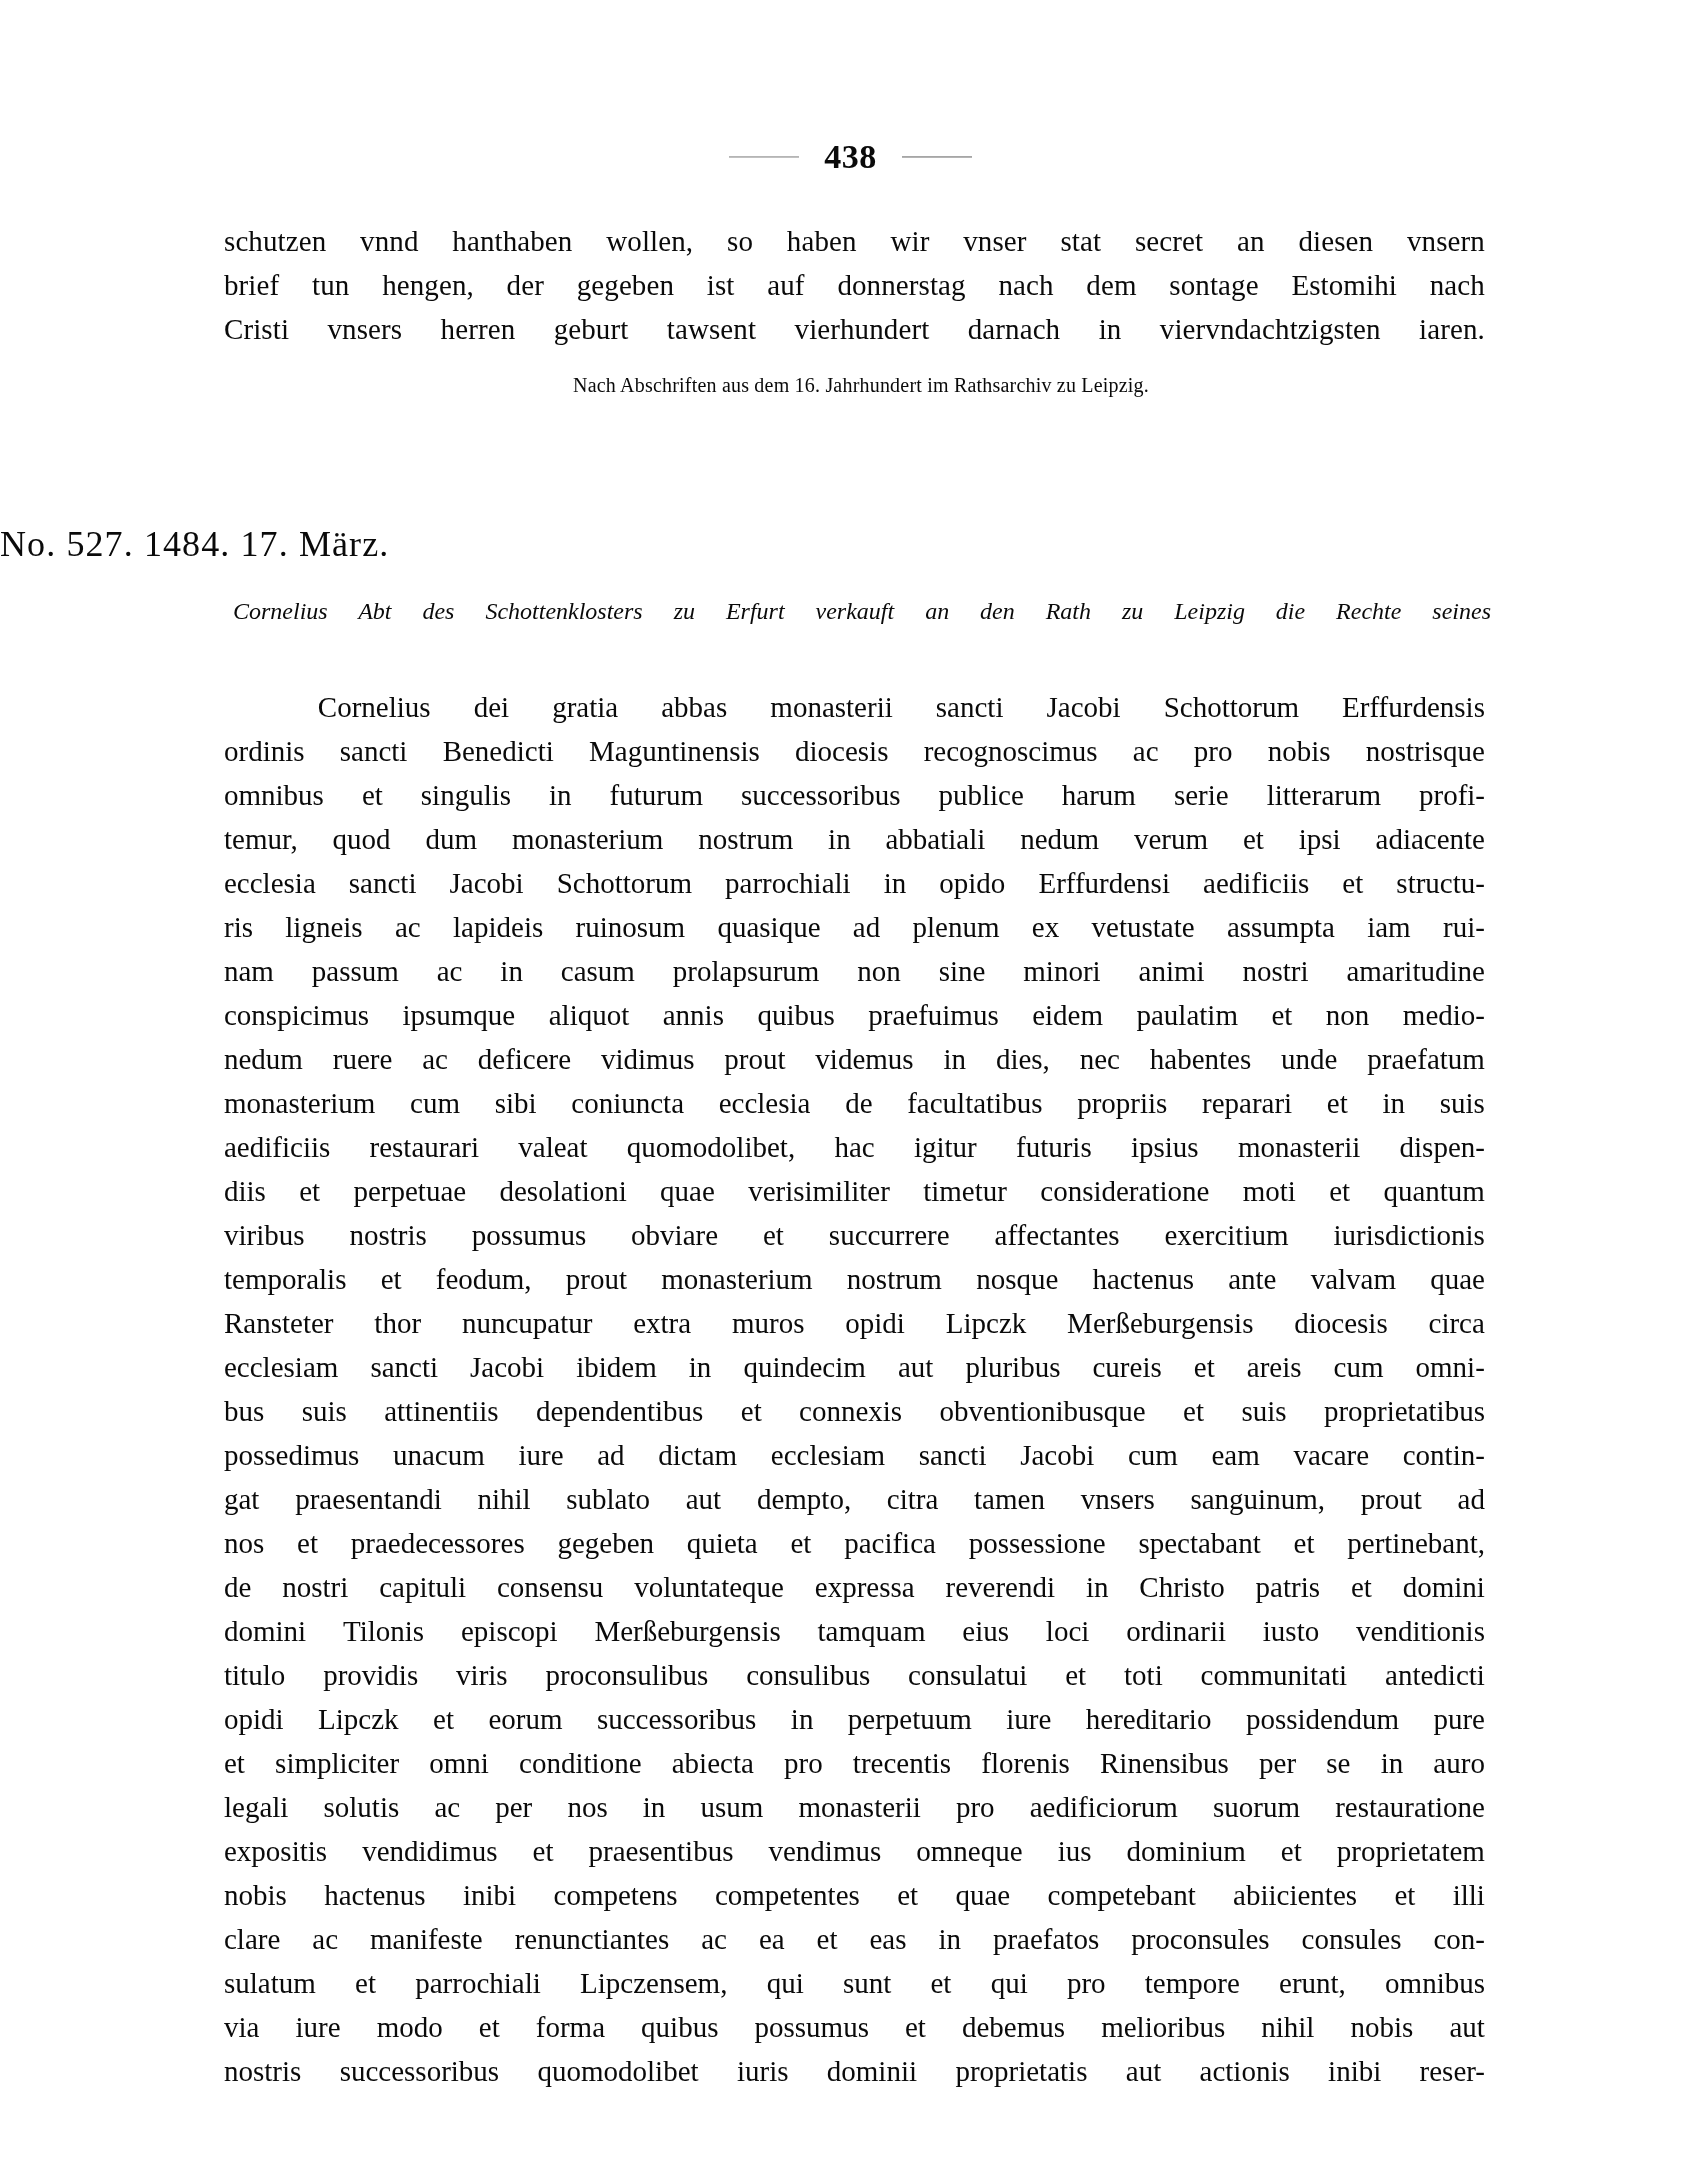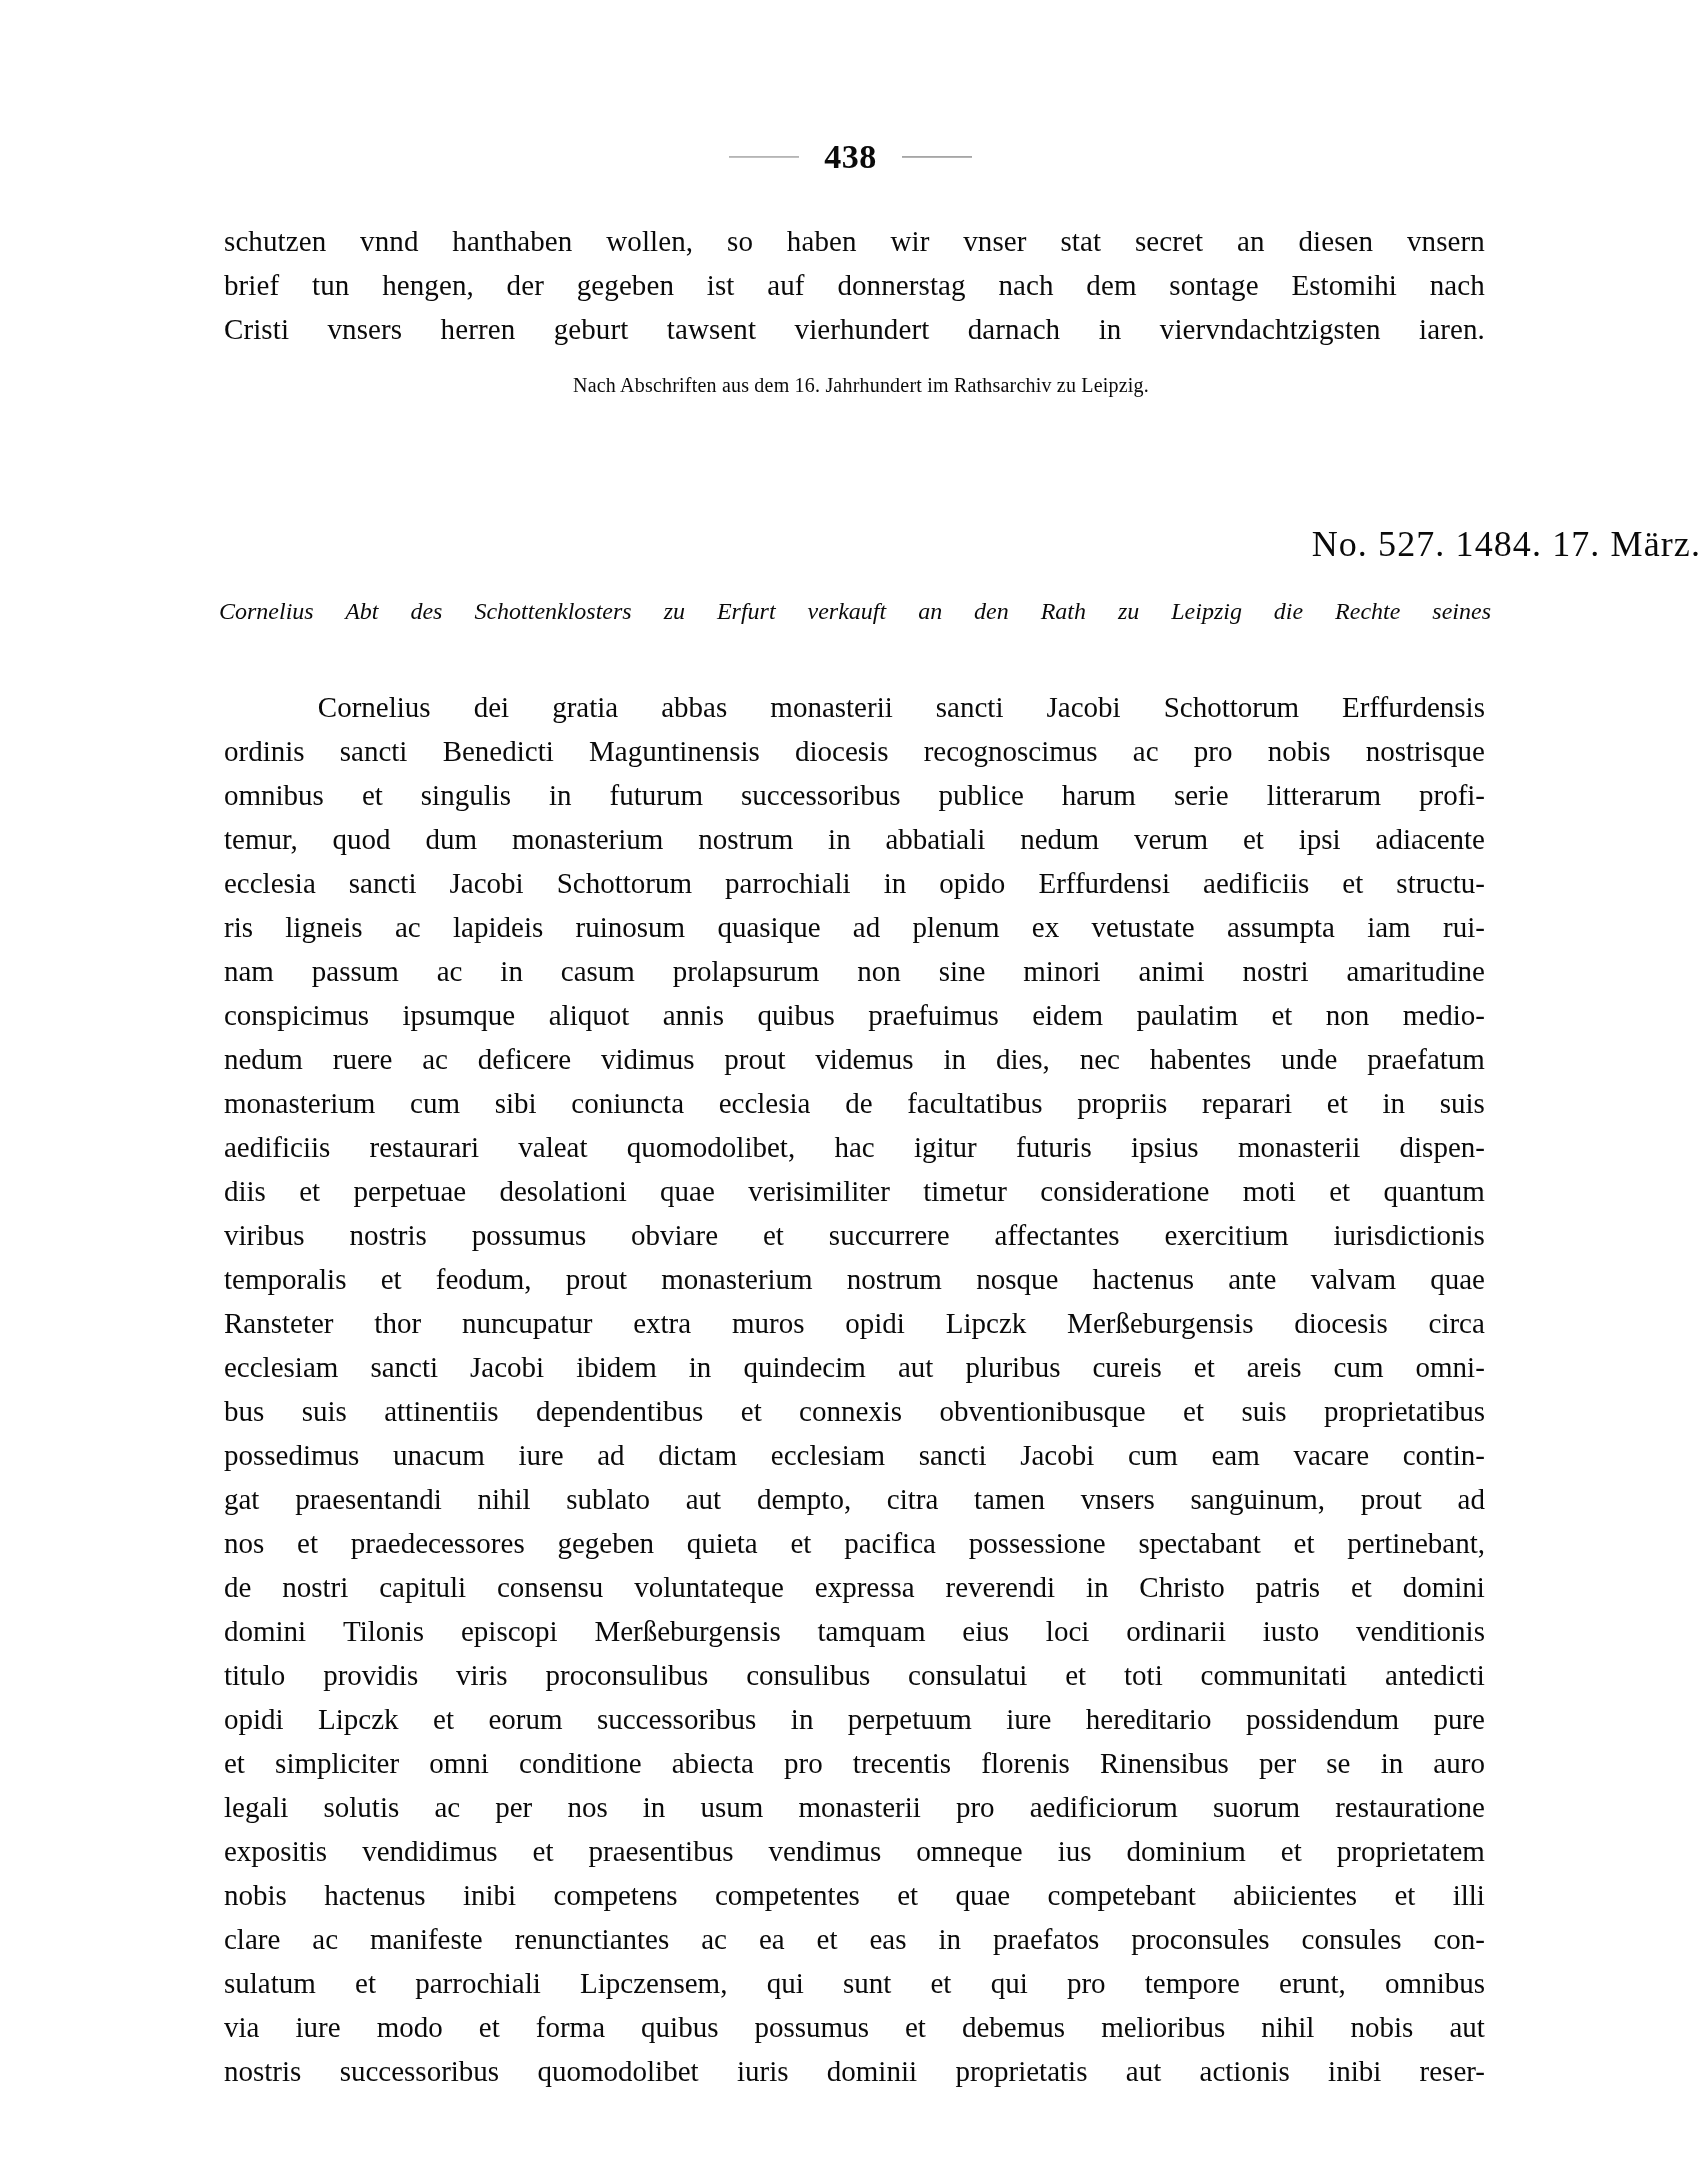--- a/index.html
+++ b/index.html
@@ -75,38 +75,39 @@
     font-size: 20px;
     line-height: 24px;
     text-align: center;
     letter-spacing: 0.2px;
   }
 
   .doc-heading {
     top: 523px;
     left: 0;
     width: 1701px;
-    text-align: right;
+    text-align: left;
     font-size: 36px;
     font-weight: 400;
     letter-spacing: 1.1px;
   }
 
   .regest {
     top: 595px;
     left: 219px;
     width: 1272px;
     font-style: italic;
     font-size: 24px;
     line-height: 32px;
   }
   .regest .r1 {
     display: block;
     text-align: justify;
     text-align-last: justify;
+    margin-left: 14px;
   }
   .regest .r2 {
     display: block;
     text-align: center;
   }
 
   .body-latin {
     top: 685px;
     font-size: 29px;
     line-height: 44px;

